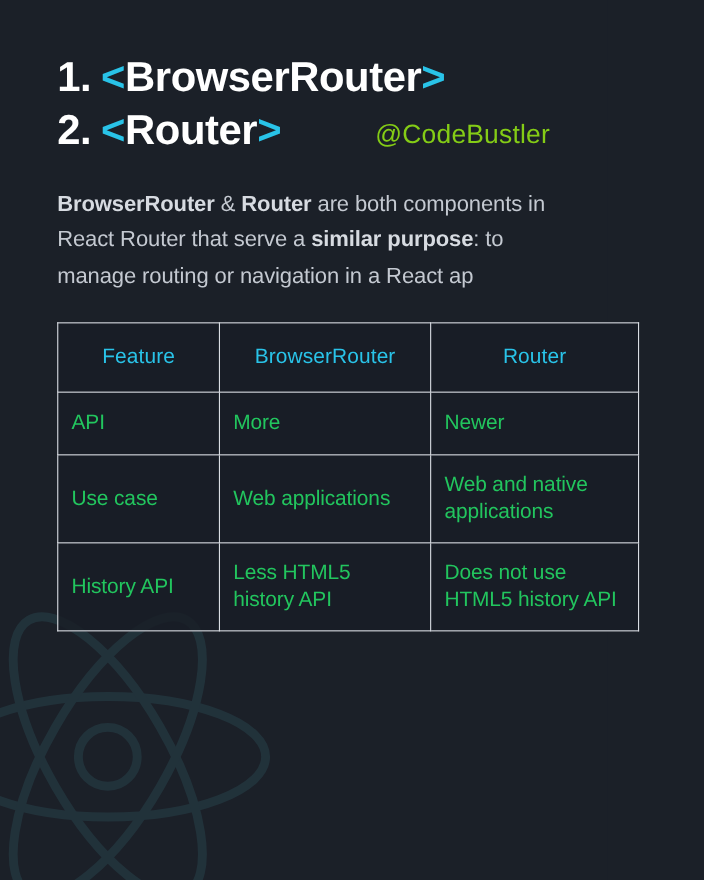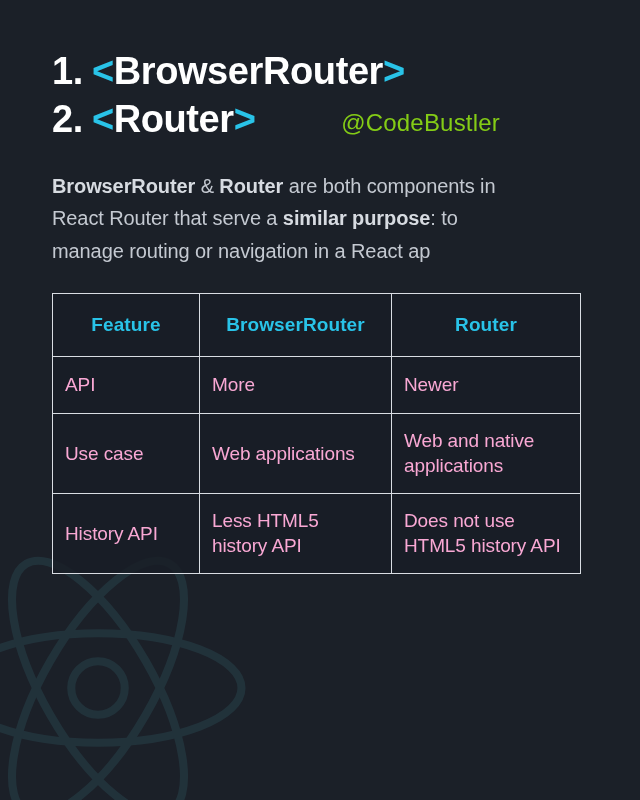--- a/index.html
+++ b/index.html
@@ -81,27 +81,27 @@
   }
   table.cmp th, table.cmp td {
     border:1px solid #d9dde3;
     padding:14px 12px;
     text-align:left;
     vertical-align:middle;
   }
   table.cmp th {
     color:#29c3e8;
     font-size:19px;
-    font-weight:bold;
+    font-weight:normal;
     text-align:center;
     height:63px;
     letter-spacing:0.1px;
   }
   table.cmp td {
-    color:#f9a8d4;
+    color:#22c55e;
     font-size:19px;
     font-weight:normal;
     line-height:1.34;
     height:57px;
     letter-spacing:-0.1px;
   }
   col.c0 { width:147px; }
   col.c1 { width:192px; }
   col.c2 { width:189px; }
 </style>

